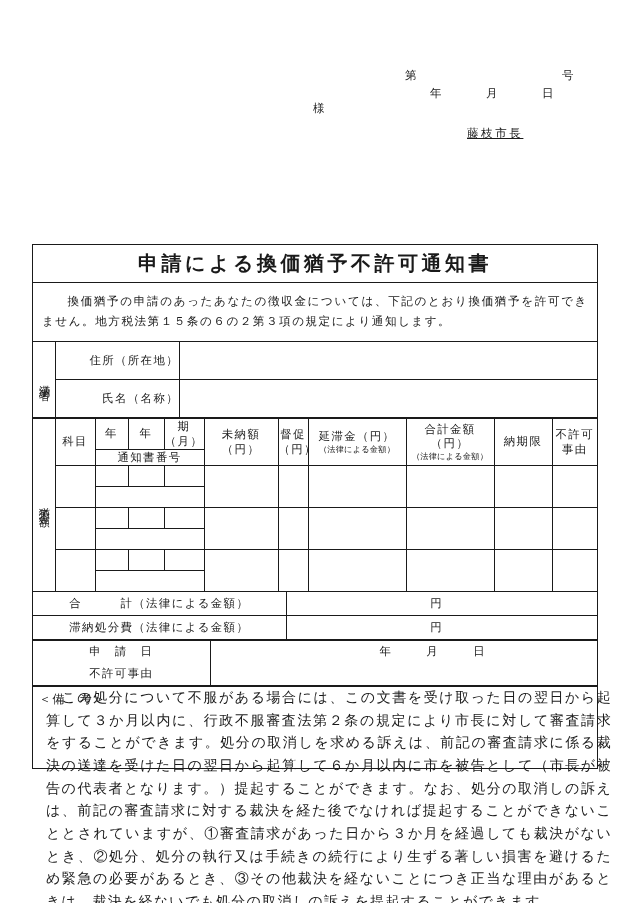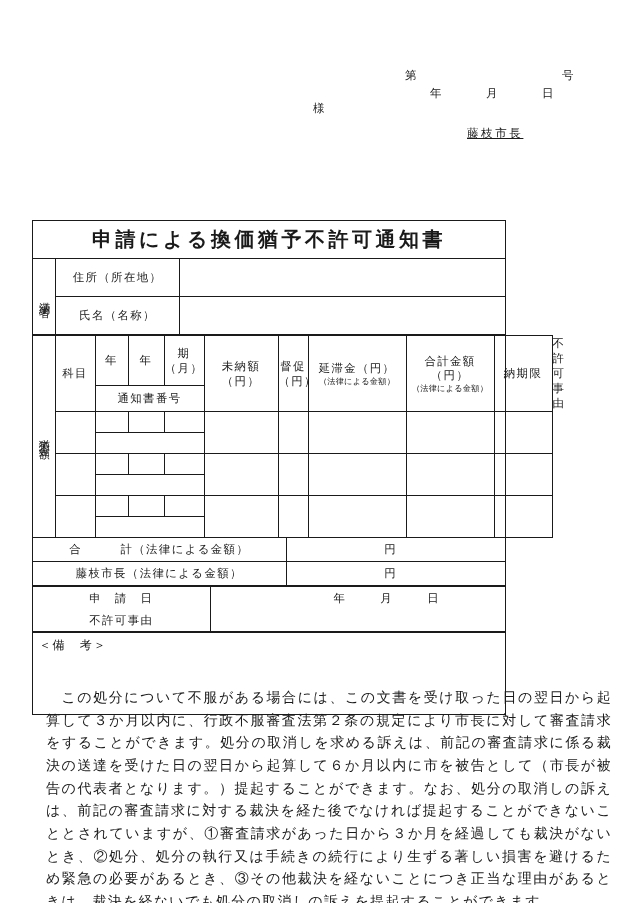--- a/index.html
+++ b/index.html
@@ -65,22 +65,22 @@
     font-size: 11.5px;
     letter-spacing: 2.6px;
     white-space: nowrap;
     text-decoration: underline;
   }
 
   
   .main-box {
     position: absolute;
     left: 32px;
-    top: 220px;
-    width: 474px;
+    top: 244px;
+    width: 566px;
     border: 1.6px solid #1a1a1a;
     box-sizing: border-box;
   }
 
   .title-band {
     border-bottom: 1px solid #1a1a1a;
     text-align: center;
     font-size: 20px;
     font-weight: bold;
     letter-spacing: 3.5px;
@@ -124,21 +124,21 @@
   .vlabel span {
     display: inline-block;
     writing-mode: vertical-rl;
     text-orientation: upright;
     letter-spacing: 2.5px;
     font-size: 11.2px;
     line-height: 1;
   }
 
   
-  .taxpayer td.lbl { height: 37px; }
+  .taxpayer td.lbl { height: 37px; text-align: right; }
   .taxpayer td.val { }
   .hdr-main { font-size: 11.4px; letter-spacing: 1.2px; }
 
   .two-line { line-height: 1.25; }
   .tiny { font-size: 8.2px; letter-spacing: 0.2px; display: block; }
 
   .row-h { height: 21px; }
 
   .sum-label {
     text-align: center;
@@ -199,20 +199,23 @@
     <span>日</span>
   </div>
 
   <div class="addressee">様</div>
   <div class="issuer">藤枝市長</div>
 
   <div class="main-box">
 
     <div class="title-band">申請による換価猶予不許可通知書</div>
 
+    <div class="intro">
+      <p>換価猶予の申請のあったあなたの徴収金については、下記のとおり換価猶予を許可できません。地方税法第１５条の６の２第３項の規定により通知します。</p>
+    </div>
 
     <table class="grid taxpayer">
       <tbody>
           <tr>
         <td class="vlabel noleft notop" rowspan="2">
           <span>滞納者</span>
         </td>
         <td class="lbl notop" style="width:123px">住所（所在地）</td>
         <td class="val notop noright"></td>
       </tr>
@@ -326,21 +329,21 @@
       </colgroup>
       <tbody>
           <tr class="sum-row">
         <td class="sum-label noleft notop">合　　　計（法律による金額）</td>
         <td class="sum-val notop noright">
           <span></span>
           <span>円</span>
         </td>
       </tr>
       <tr class="sum-row">
-        <td class="sum-label noleft">藤枝市長（法律による金額）</td>
+        <td class="sum-label noleft">滞納処分費（法律による金額）</td>
         <td class="sum-val noright">
           <span></span>
           <span>円</span>
         </td>
       </tr>
     </tbody>
       </table>
 
     <table class="grid">
       <colgroup>

